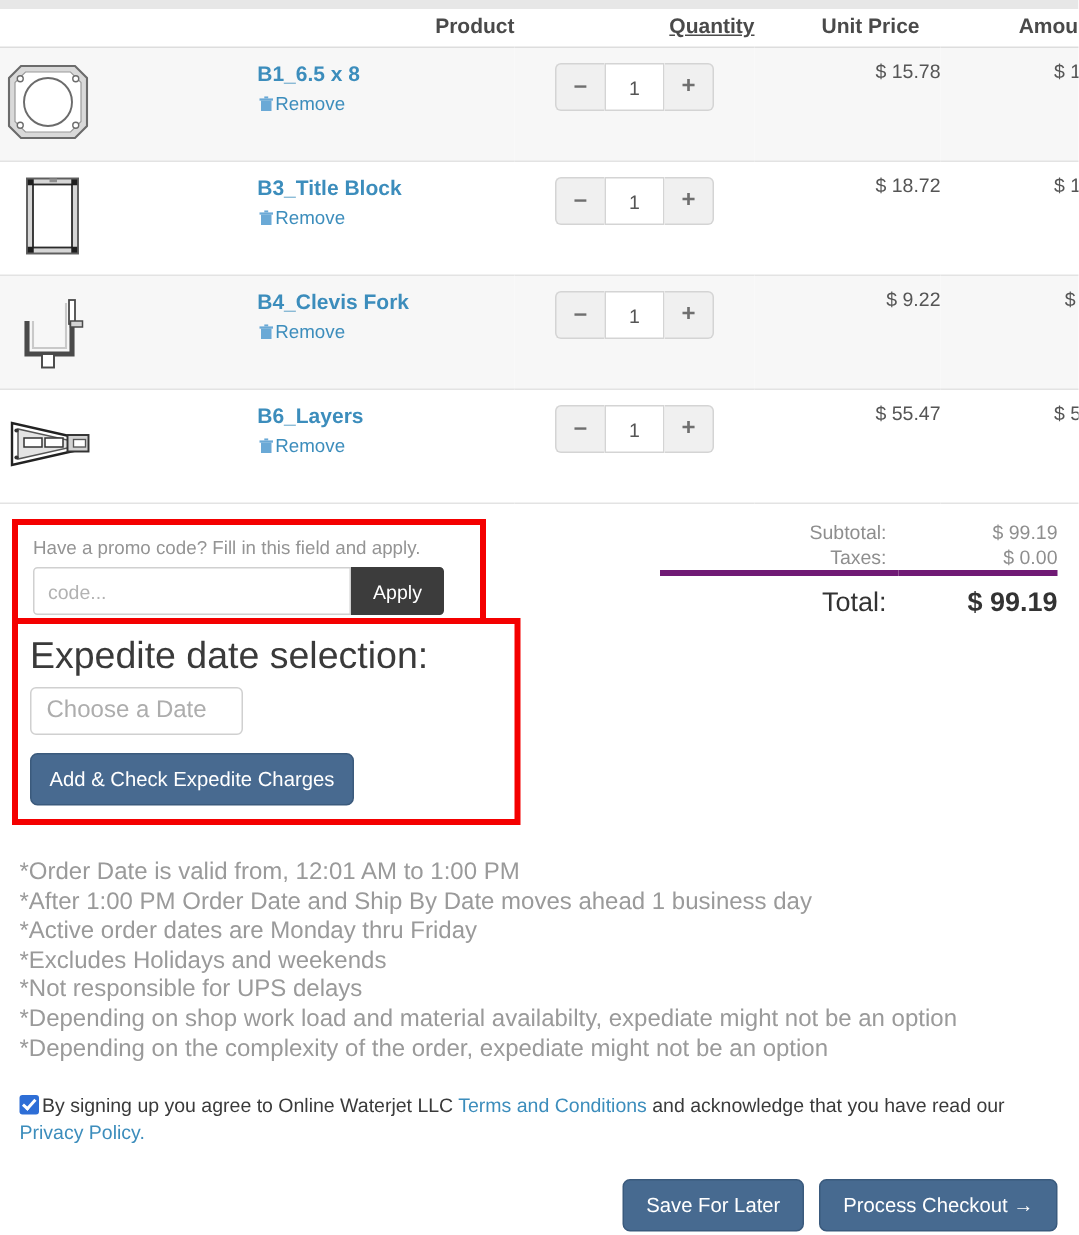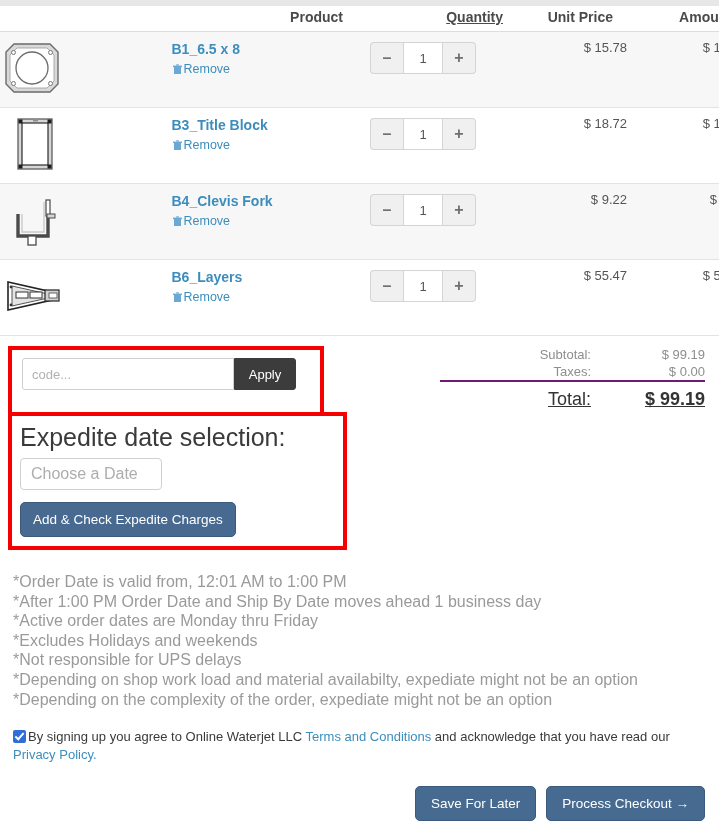--- a/index.html
+++ b/index.html
@@ -181,21 +181,21 @@
     width: 265px;
   }
   .totals table { width: 100%; border-collapse: collapse; }
   .totals td {
     font-size: 13px;
     color: #8e8e8e;
     padding: 1px 0;
   }
   .totals td.lbl { text-align: right; padding-right: 8px; width: 60%; }
   .totals td.val { text-align: right; }
-  .totals tr.sep td { border-top: 2px solid #701a75; padding-top: 7px; text-decoration: underline; }
+  .totals tr.sep td { border-top: 4px solid #701a75; padding-top: 7px; }
   .totals tr.grand td {
     font-size: 18px;
     color: #333333;
     padding-top: 7px;
   }
   .totals tr.grand td.val { font-weight: bold; }
 
   
   .expedite-box {
     position: absolute;
@@ -452,20 +452,21 @@
       </td>
       <td class="cell-unit">$ 55.47</td>
       <td class="cell-amt">$ 55.47</td>
     </tr>
 
   </tbody>
 </table>
 
 <div class="mid-area">
   <div class="promo-wrap">
+    <div class="promo-label">Have a promo code? Fill in this field and apply.</div>
     <div class="promo-row">
       <input class="promo-input" placeholder="code..." style="">
       <button class="apply-btn">Apply</button>
     </div>
   </div>
 
   <div class="totals">
     <table>
       <tbody>
           <tr>

